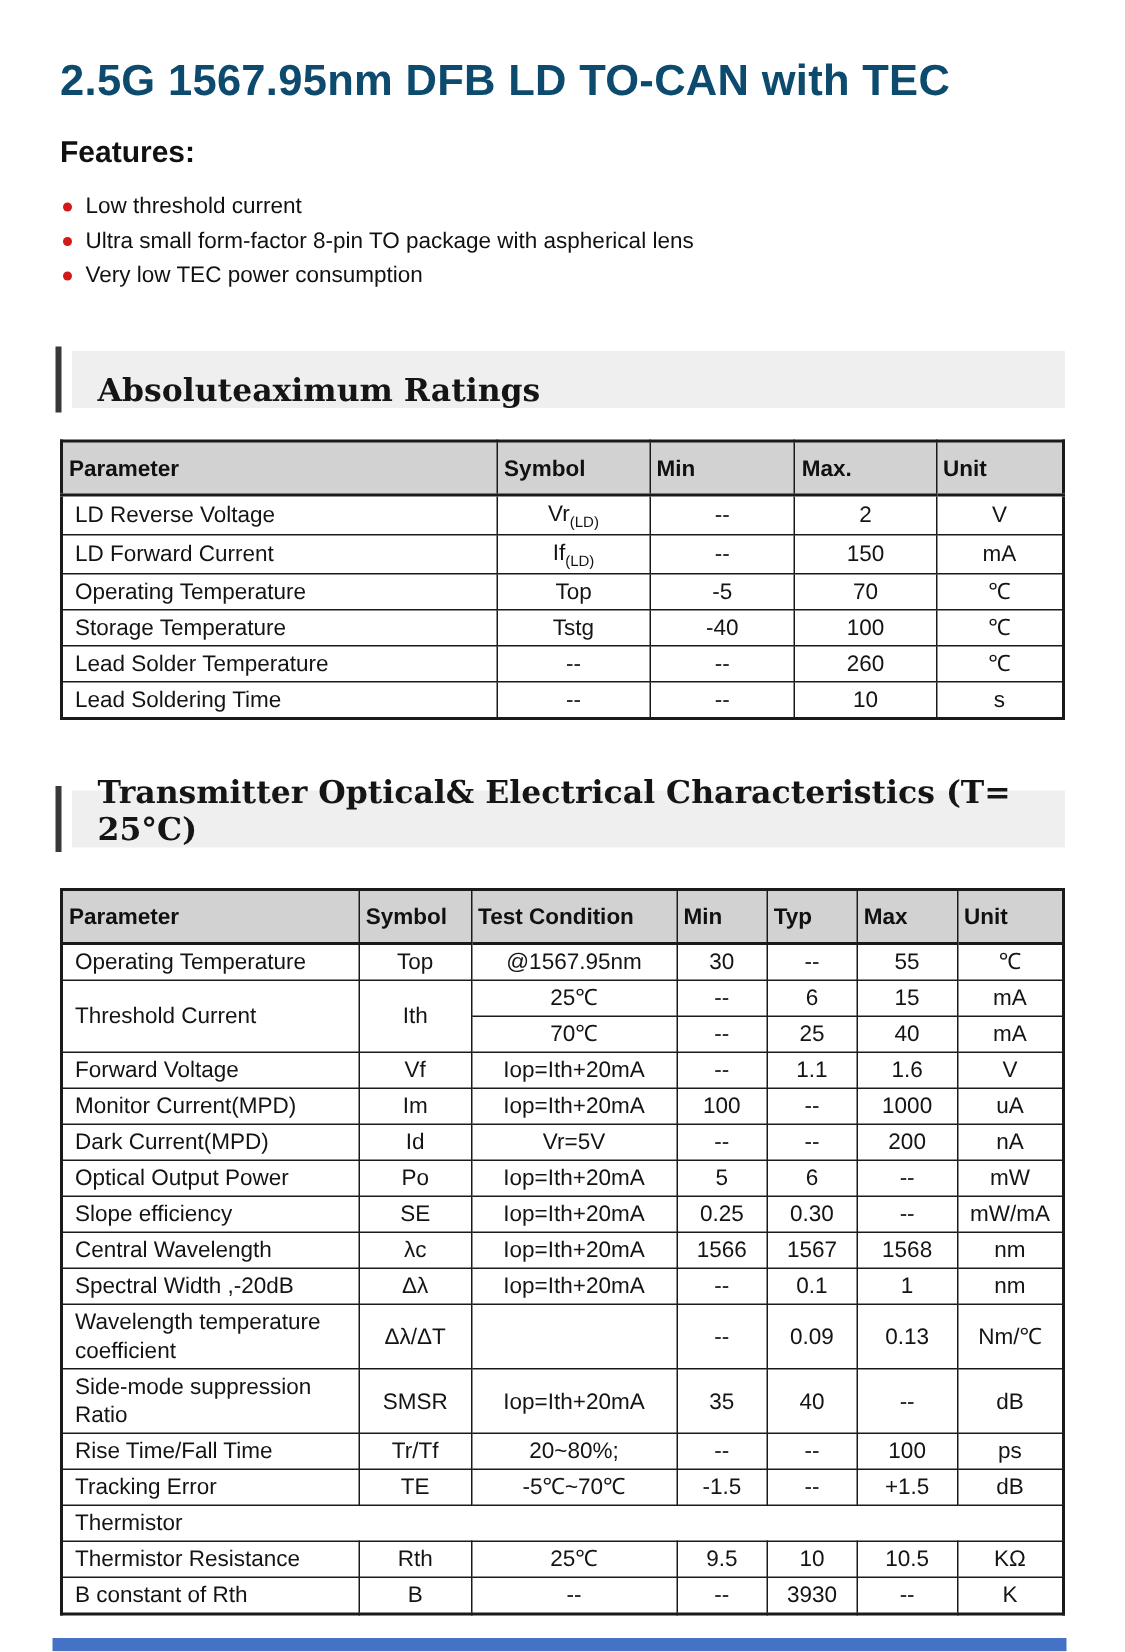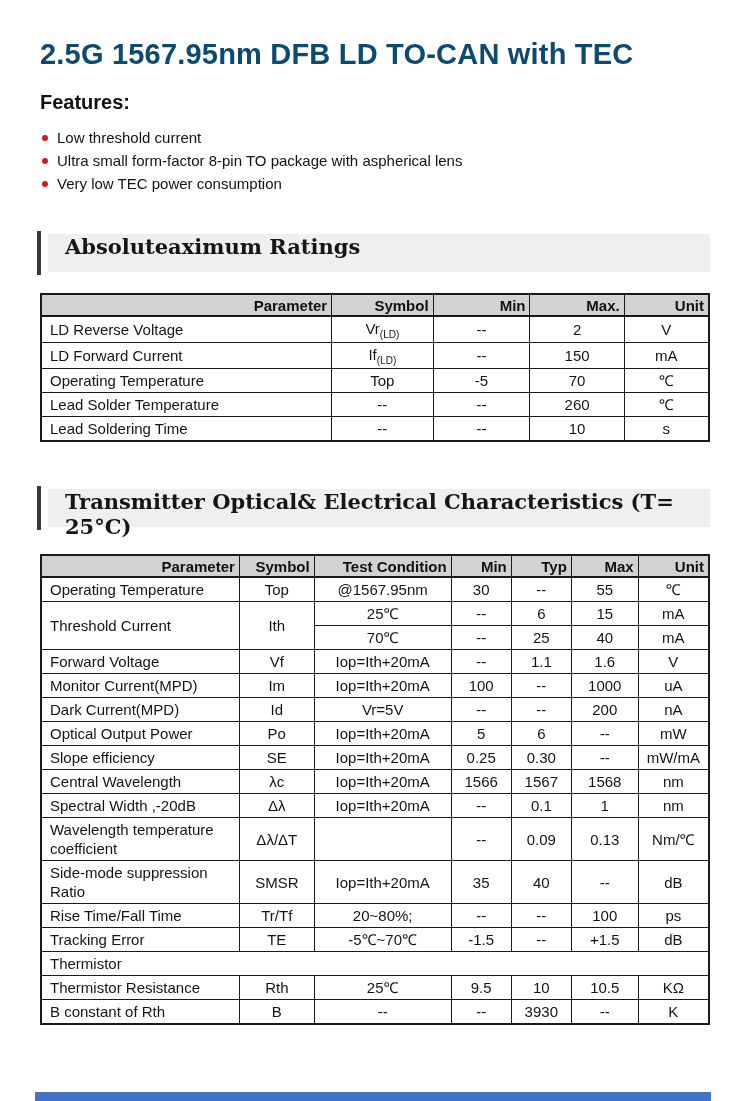--- a/index.html
+++ b/index.html
@@ -24,39 +24,39 @@
   .features-list { margin: 12px 40px 0 42px; padding: 0; list-style: none; }
   .features-list li { display: flex; align-items: center; height: 23px; font-size: 15px; }
   .bullet { width: 6px; height: 6px; border-radius: 3px; margin-right: 9px; flex: none; background: var(--bullet, #d21a1a); }
 
   .section { display: flex; align-items: center; height: 44px; margin: 36px 40px 0 37px; }
   .section.mt-lg { margin-top: 44px; }
   .section .vline { width: 4px; height: 44px; background: #383838; flex: none; }
   .section .bar {
     flex: 1; height: 38px; margin-left: 7px;
     background: var(--section-bg, #efefef);
-    display: flex; align-items: flex-start; padding-left: 17px;
+    display: flex; align-items: flex-end; padding-left: 17px;
   }
   .section .bar span {
     font-family: "DejaVu Serif", serif;
     font-size: 21px; font-weight: 600; color: #151515;
   }
 
   table.spec {
     margin: 18px 40px 0 40px;
     width: 670px; table-layout: fixed;
     border-collapse: collapse;
     border: 2px solid #1a1a1a;
     font-size: 15px;
   }
   table.spec th {
     background: var(--header-bg, #d2d2d2);
-    font-weight: 700; height: 22px;
+    font-weight: 700; height: 36px;
     border: 1px solid #1a1a1a; border-bottom: 2px solid #1a1a1a;
-    padding: 1px 4px; text-align: right;
+    padding: 1px 4px; text-align: left;
   }
   table.spec td {
     border: 1px solid #1a1a1a;
     height: 22px; padding: 2px 4px;
     text-align: center; line-height: 19px;
     color: #141414;
   }
   table.spec td.left { text-align: left; padding-left: 8px; }
   table.spec sub { font-size: 10px; line-height: 1; }
   table.spec.t2 { margin-top: 24px; }
@@ -131,20 +131,27 @@
           <td>mA</td>
         </tr>
         <tr>
           <td class="left">Operating Temperature</td>
           <td>Top</td>
           <td>-5</td>
           <td>70</td>
           <td>℃</td>
         </tr>
         <tr>
+          <td class="left">Storage Temperature</td>
+          <td>Tstg</td>
+          <td>-40</td>
+          <td>100</td>
+          <td>℃</td>
+        </tr>
+        <tr>
           <td class="left">Lead Solder Temperature</td>
           <td>--</td>
           <td>--</td>
           <td>260</td>
           <td>℃</td>
         </tr>
         <tr>
           <td class="left">Lead Soldering Time</td>
           <td>--</td>
           <td>--</td>

